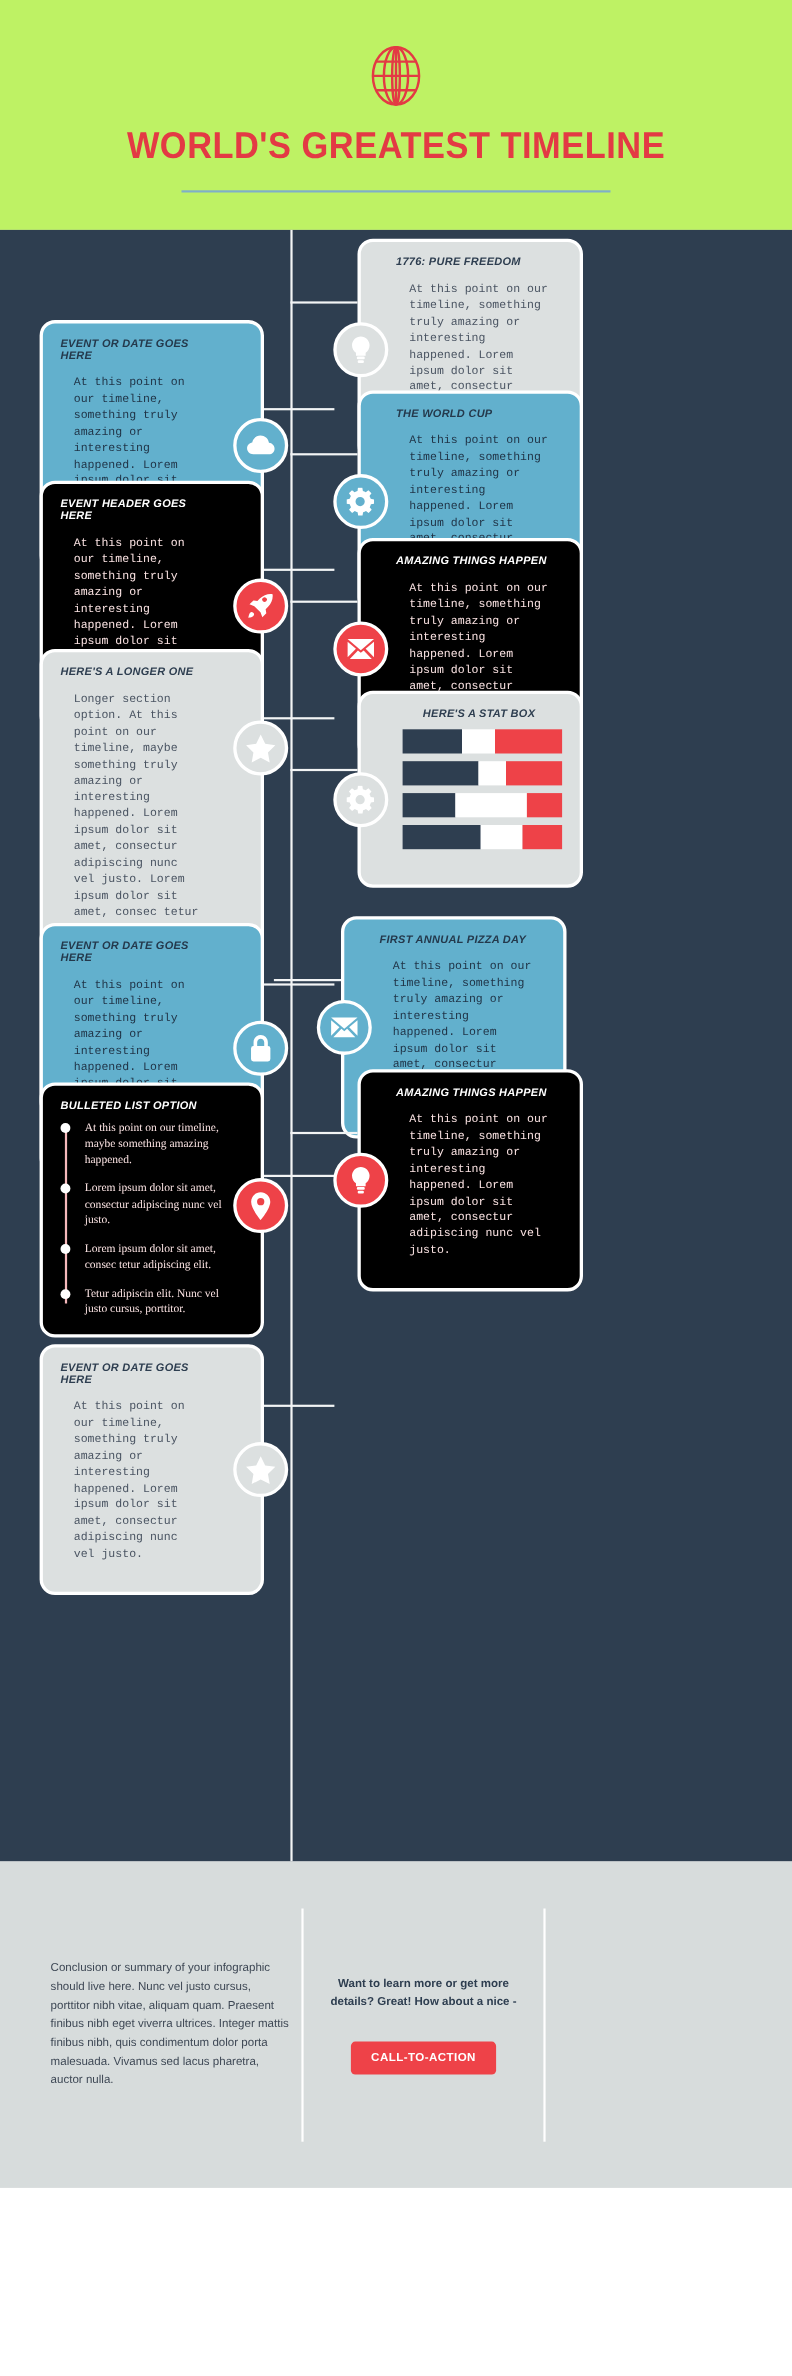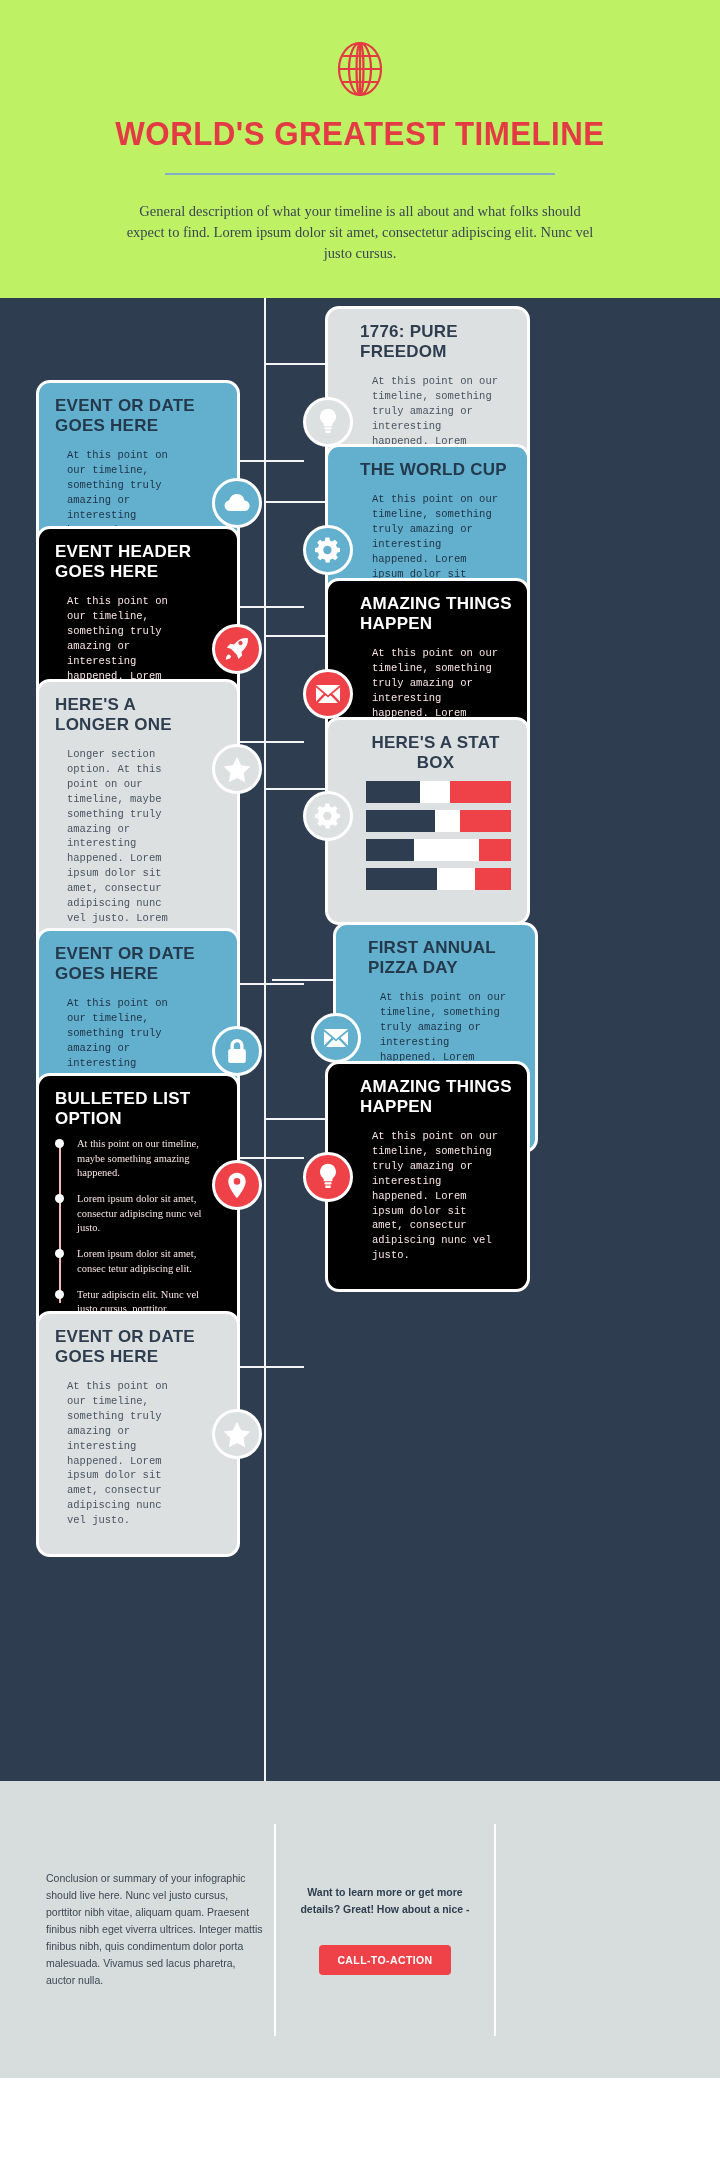--- a/index.html
+++ b/index.html
@@ -66,25 +66,26 @@
     position: relative;
     border-radius: 14px;
     border: 3px solid #ffffff;
     padding: 13px 16px 14px 16px;
   }
   .card.blue   { background: #62B0CD; }
   .card.red    { background: #000000; }
   .card.gray   { background: #DCE0E0; }
 
   .card h3 {
-    font-size: 17px;
+    font-size: 10px;
     font-weight: bold;
     letter-spacing: 0.25px;
     margin-bottom: 8px;
     font-family: "Liberation Sans", sans-serif;
+    font-style: italic;
   }
   .card.blue h3 { color: #24394C; }
   .card.red  h3 { color: #ffffff; }
   .card.gray h3 { color: #2E3E50; }
 
   .card p {
     font-family: Liberation Mono, monospace;
     font-size: 10.5px;
     line-height: 1.42;
     margin: 12px;
@@ -207,21 +208,20 @@
           <ellipse cx="28" cy="31" rx="3.5" ry="26"></ellipse>
           <line x1="28" y1="5" x2="28" y2="57"></line>
           <line x1="7" y1="31" x2="49" y2="31"></line>
           <line x1="10.5" y1="18" x2="45.5" y2="18"></line>
           <line x1="10.5" y1="44" x2="45.5" y2="44"></line>
         </g>
       </svg>
     </div>
     <div class="title">WORLD'S GREATEST TIMELINE</div>
     <div class="title-rule"></div>
-    <div class="header-desc">General description of what your timeline is all about and what folks should expect to find. Lorem ipsum dolor sit amet, consectetur adipiscing elit. Nunc vel justo cursus.</div>
   </div>
 
   <div class="body">
     <div class="spine"></div>
 
     <div class="item left" style="left:36px; top:82px; width:204px;">
       <div class="conn" style="left:193px; top:80px; width:75px;"></div>
       <div class="card blue">
         <div class="inner">
           <h3>EVENT OR DATE GOES HERE</h3>
@@ -413,21 +413,21 @@
           </div>
         </div>
         <div class="badge gray" style="top:71px; transform:none;">
           <svg width="26" height="26" viewBox="0 0 26 26">
             <path fill="#fff" d="M25 15v-4l-3-.5a9.5 9.5 0 0 0-1.1-2.6l1.8-2.4-2.8-2.8-2.4 1.8a9.5 9.5 0 0 0-2.6-1.1L14.4 .4h-4L10 3.4a9.5 9.5 0 0 0-2.6 1.1L5 2.7 2.2 5.5 4 7.9a9.5 9.5 0 0 0-1.1 2.6L0 11v4l3 .5a9.5 9.5 0 0 0 1.1 2.6l-1.8 2.4 2.8 2.8 2.4-1.8a9.5 9.5 0 0 0 2.6 1.1l.5 3h4l.5-3a9.5 9.5 0 0 0 2.6-1.1l2.4 1.8 2.8-2.8-1.8-2.4a9.5 9.5 0 0 0 1.1-2.6zM12.4 17.2a4.2 4.2 0 1 1 0-8.4 4.2 4.2 0 0 1 0 8.4z"></path>
           </svg>
         </div>
       </div>
     </div>
 
-    <div class="item right" style="left:333px; top:624px; width:205px;">
+    <div class="item right" style="left:310px; top:624px; width:205px;">
       <div class="conn" style="left:-61px; top:57px; width:61px;"></div>
       <div class="card blue">
         <div class="inner" style="margin-left:16px;">
           <h3>FIRST ANNUAL PIZZA DAY</h3>
           <p>At this point on our timeline, something truly amazing or interesting happened. Lorem ipsum dolor sit amet, consectur adipiscing nunc vel justo.</p>
         </div>
         <div class="badge blue">
           <svg width="26" height="20" viewBox="0 0 26 20">
             <g fill="#fff">
               <path d="M1 1h24L13 11.2z"></path>

